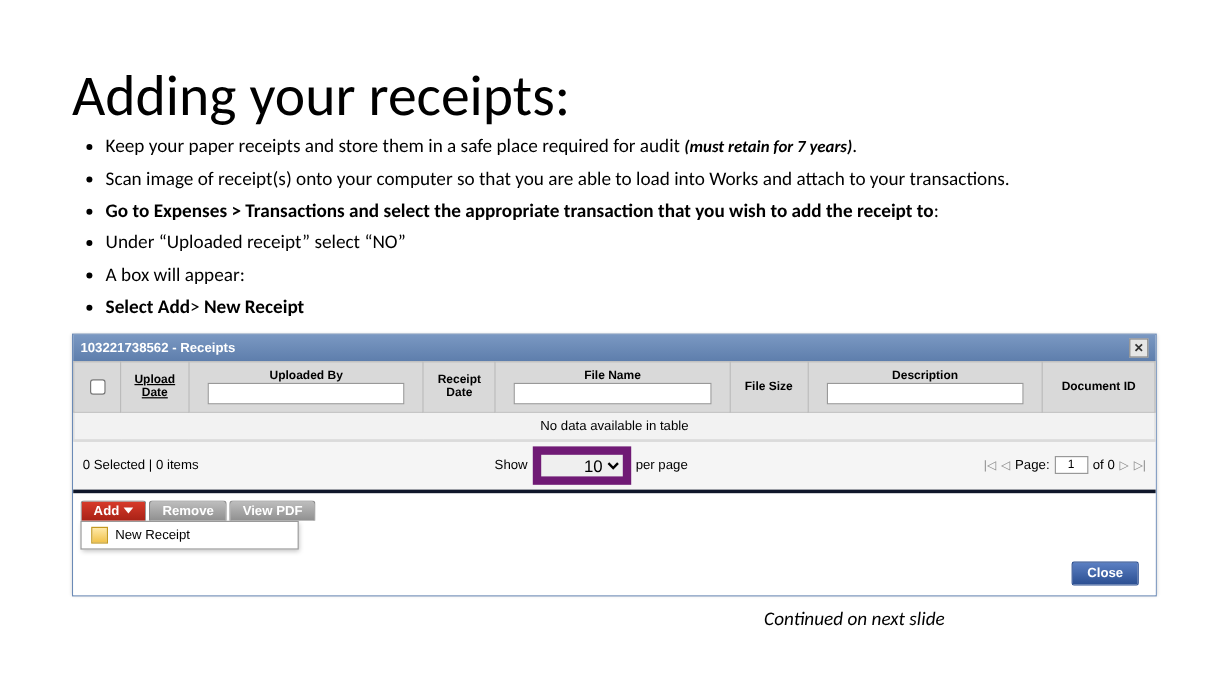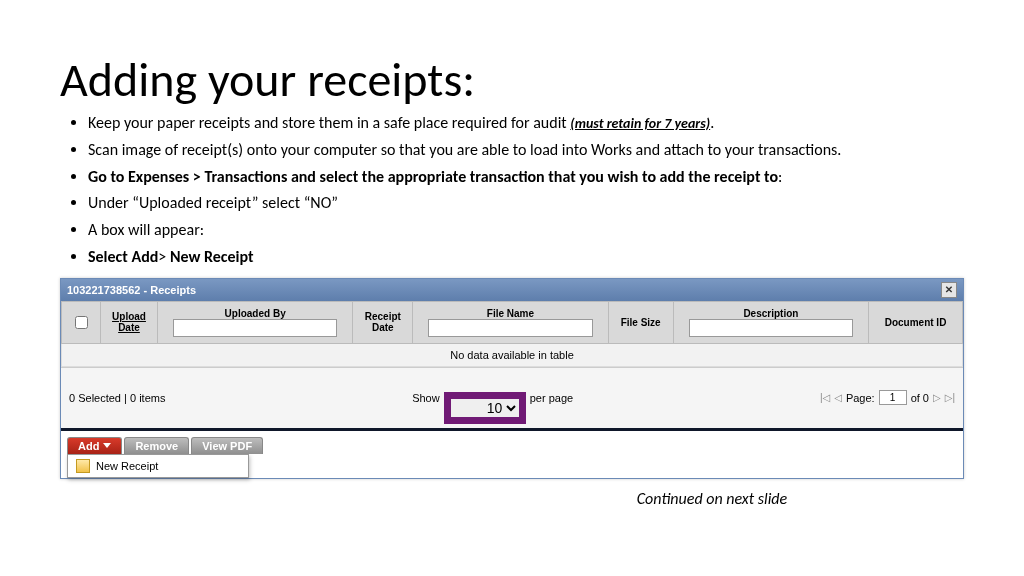--- a/index.html
+++ b/index.html
@@ -16,21 +16,20 @@
   ul.slide-bullets {
     margin: 0 0 10px 0;
     padding-left: 28px;
   }
   ul.slide-bullets li {
     font-size: 16px;
     line-height: 1.3;
     margin-bottom: 6px;
   }
   .underline-bold-italic {
-    text-decoration: underline;
     font-weight: bold;
     font-style: italic;
     font-size: 14px;
     margin-top: 43px;
   }
   .bold { font-weight: bold; }
 
   
   .panel {
     border: 1px solid #6b8ab6;
@@ -84,21 +83,21 @@
   .footer-row {
     background: #f5f5f5;
     border-top: 1px solid #ccc;
     display: flex;
     align-items: center;
     justify-content: space-between;
     padding: 4px 8px;
     font-size: 11px;
   }
   .footer-row .center {
-    display: flex; align-items: flex-start; gap: 4px; margin-top: 20px;
+    display: flex; align-items: center; gap: 4px;
   }
   select.per-page {
     font-size: 14px;
     border: 7px solid #701a75;
     padding-left: 32px;
   }
   .page-controls {
     display: flex; align-items: center; gap: 4px;
   }
   .page-controls .pg-btn {
@@ -257,16 +256,19 @@
       </div>
       <div class="tab-btn tab-remove">Remove</div>
       <div class="tab-btn tab-view">View PDF</div>
     </div>
     <div class="dropdown-menu">
       <div class="dropdown-item">
         <span class="mini-icon icon-new"></span>
         <span>New Receipt</span>
       </div>
     </div>
+    <div class="close-row">
+      <button class="close-btn">Close</button>
+    </div>
   </div>
 </div>
 
 <div class="continued">Continued on next slide</div>
 
 </body></html>

